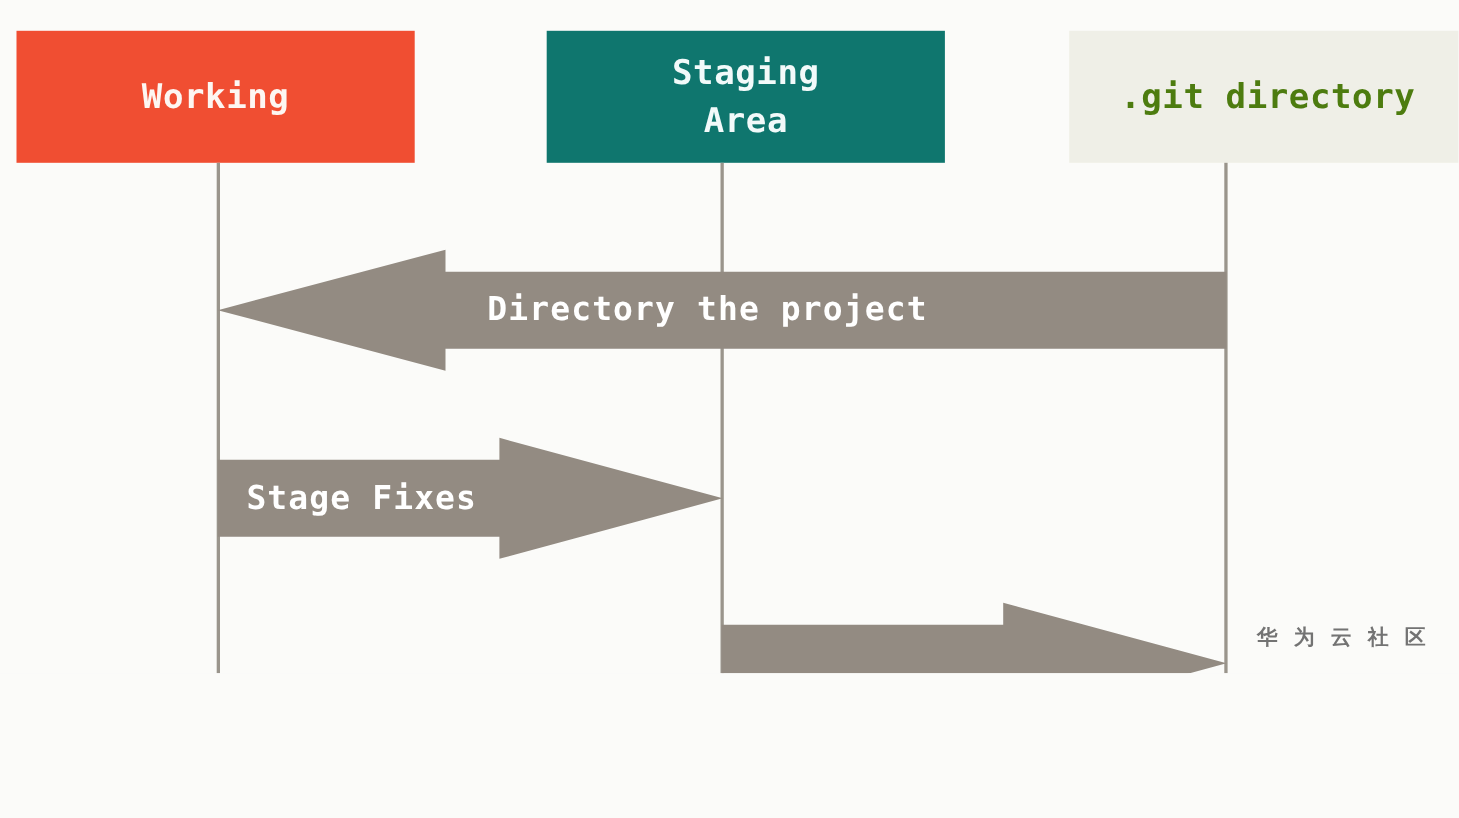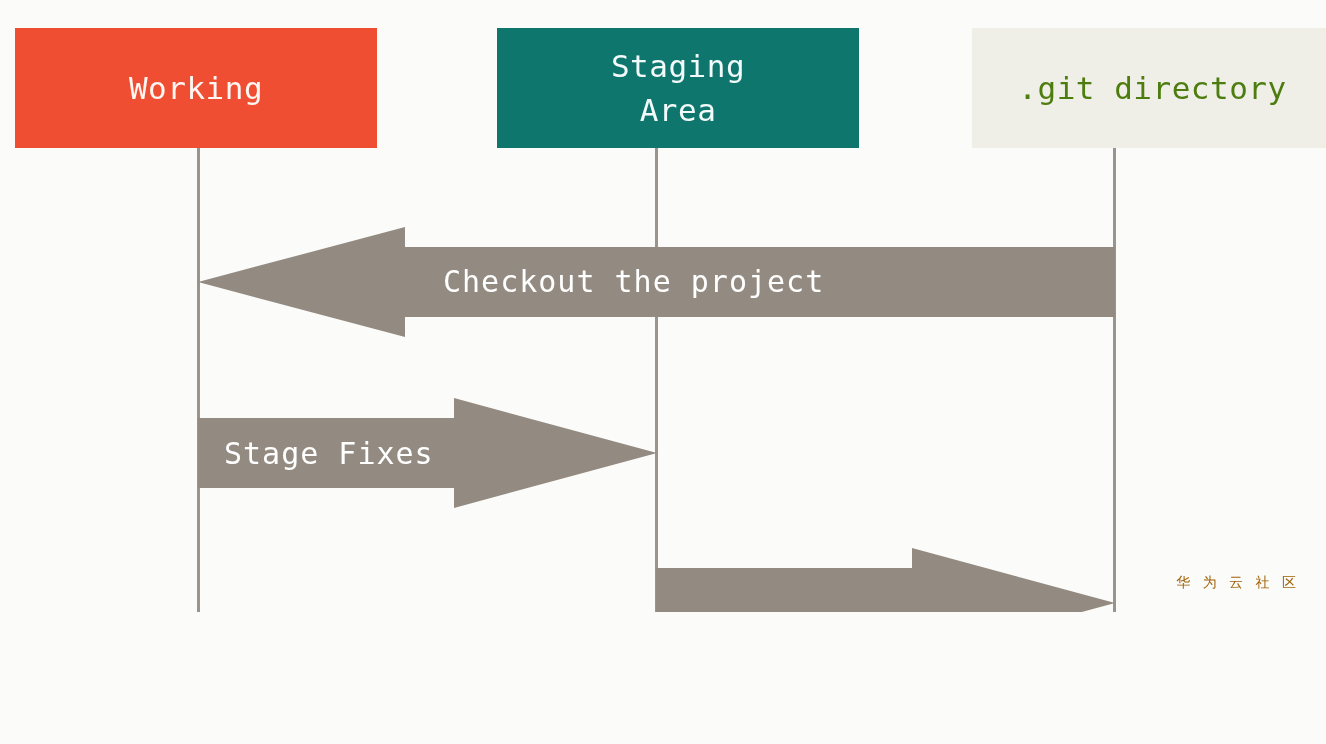--- a/index.html
+++ b/index.html
@@ -10,20 +10,21 @@
   }
   body {
     font-family: "DejaVu Sans Mono", "Liberation Mono", monospace;
   }
   #stage {
     position: relative;
     width: 1326px;
     height: 612px;
     background: #FBFBF9;
     overflow: hidden;
+    font-weight: bold;
   }
 
   
   .box {
     position: absolute;
     top: 28px;
     height: 120px;
     display: flex;
     flex-direction: column;
     align-items: center;
@@ -96,23 +97,23 @@
 
   #arrow-commit-svg { left: 656px;  top: 548px; }
   #arrow-commit-label { left: 722px; top: 586px; }
 
   
   #watermark {
     position: absolute;
     right: 26px;
     bottom: 20px;
     font-family: "DejaVu Sans", "Liberation Sans", sans-serif;
-    font-size: 14px;
+    font-size: 19px;
     letter-spacing: 4px;
-    color: #a16207;
+    color: #737373;
     white-space: pre;
   }
 </style>
 </head>
 <body>
 
 <div id="stage">
 
   <div class="box" id="box-working">
     <span class="box-line">Working</span>
@@ -127,21 +128,21 @@
     <span class="box-line">.git directory</span>
   </div>
 
   <div class="lifeline" id="lifeline-working"></div>
   <div class="lifeline" id="lifeline-staging"></div>
   <div class="lifeline" id="lifeline-repo"></div>
 
   <svg class="arrow-svg" id="arrow-checkout-svg" width="917" height="110" viewBox="0 0 917 110">
     <polygon class="arrow-body" points="0,55 207,0 207,20 917,20 917,90 207,90 207,110"></polygon>
   </svg>
-  <div class="arrow-label" id="arrow-checkout-label">Checkout the project</div>
+  <div class="arrow-label" id="arrow-checkout-label">Directory the project</div>
 
   <svg class="arrow-svg" id="arrow-stage-svg" width="459" height="110" viewBox="0 0 459 110">
     <polygon class="arrow-body" points="459,55 256,0 256,20 0,20 0,90 256,90 256,110"></polygon>
   </svg>
   <div class="arrow-label" id="arrow-stage-label">Stage Fixes</div>
 
   <svg class="arrow-svg" id="arrow-commit-svg" width="459" height="110" viewBox="0 0 459 110">
     <polygon class="arrow-body" points="459,55 256,0 256,20 0,20 0,90 256,90 256,110"></polygon>
   </svg>
 

